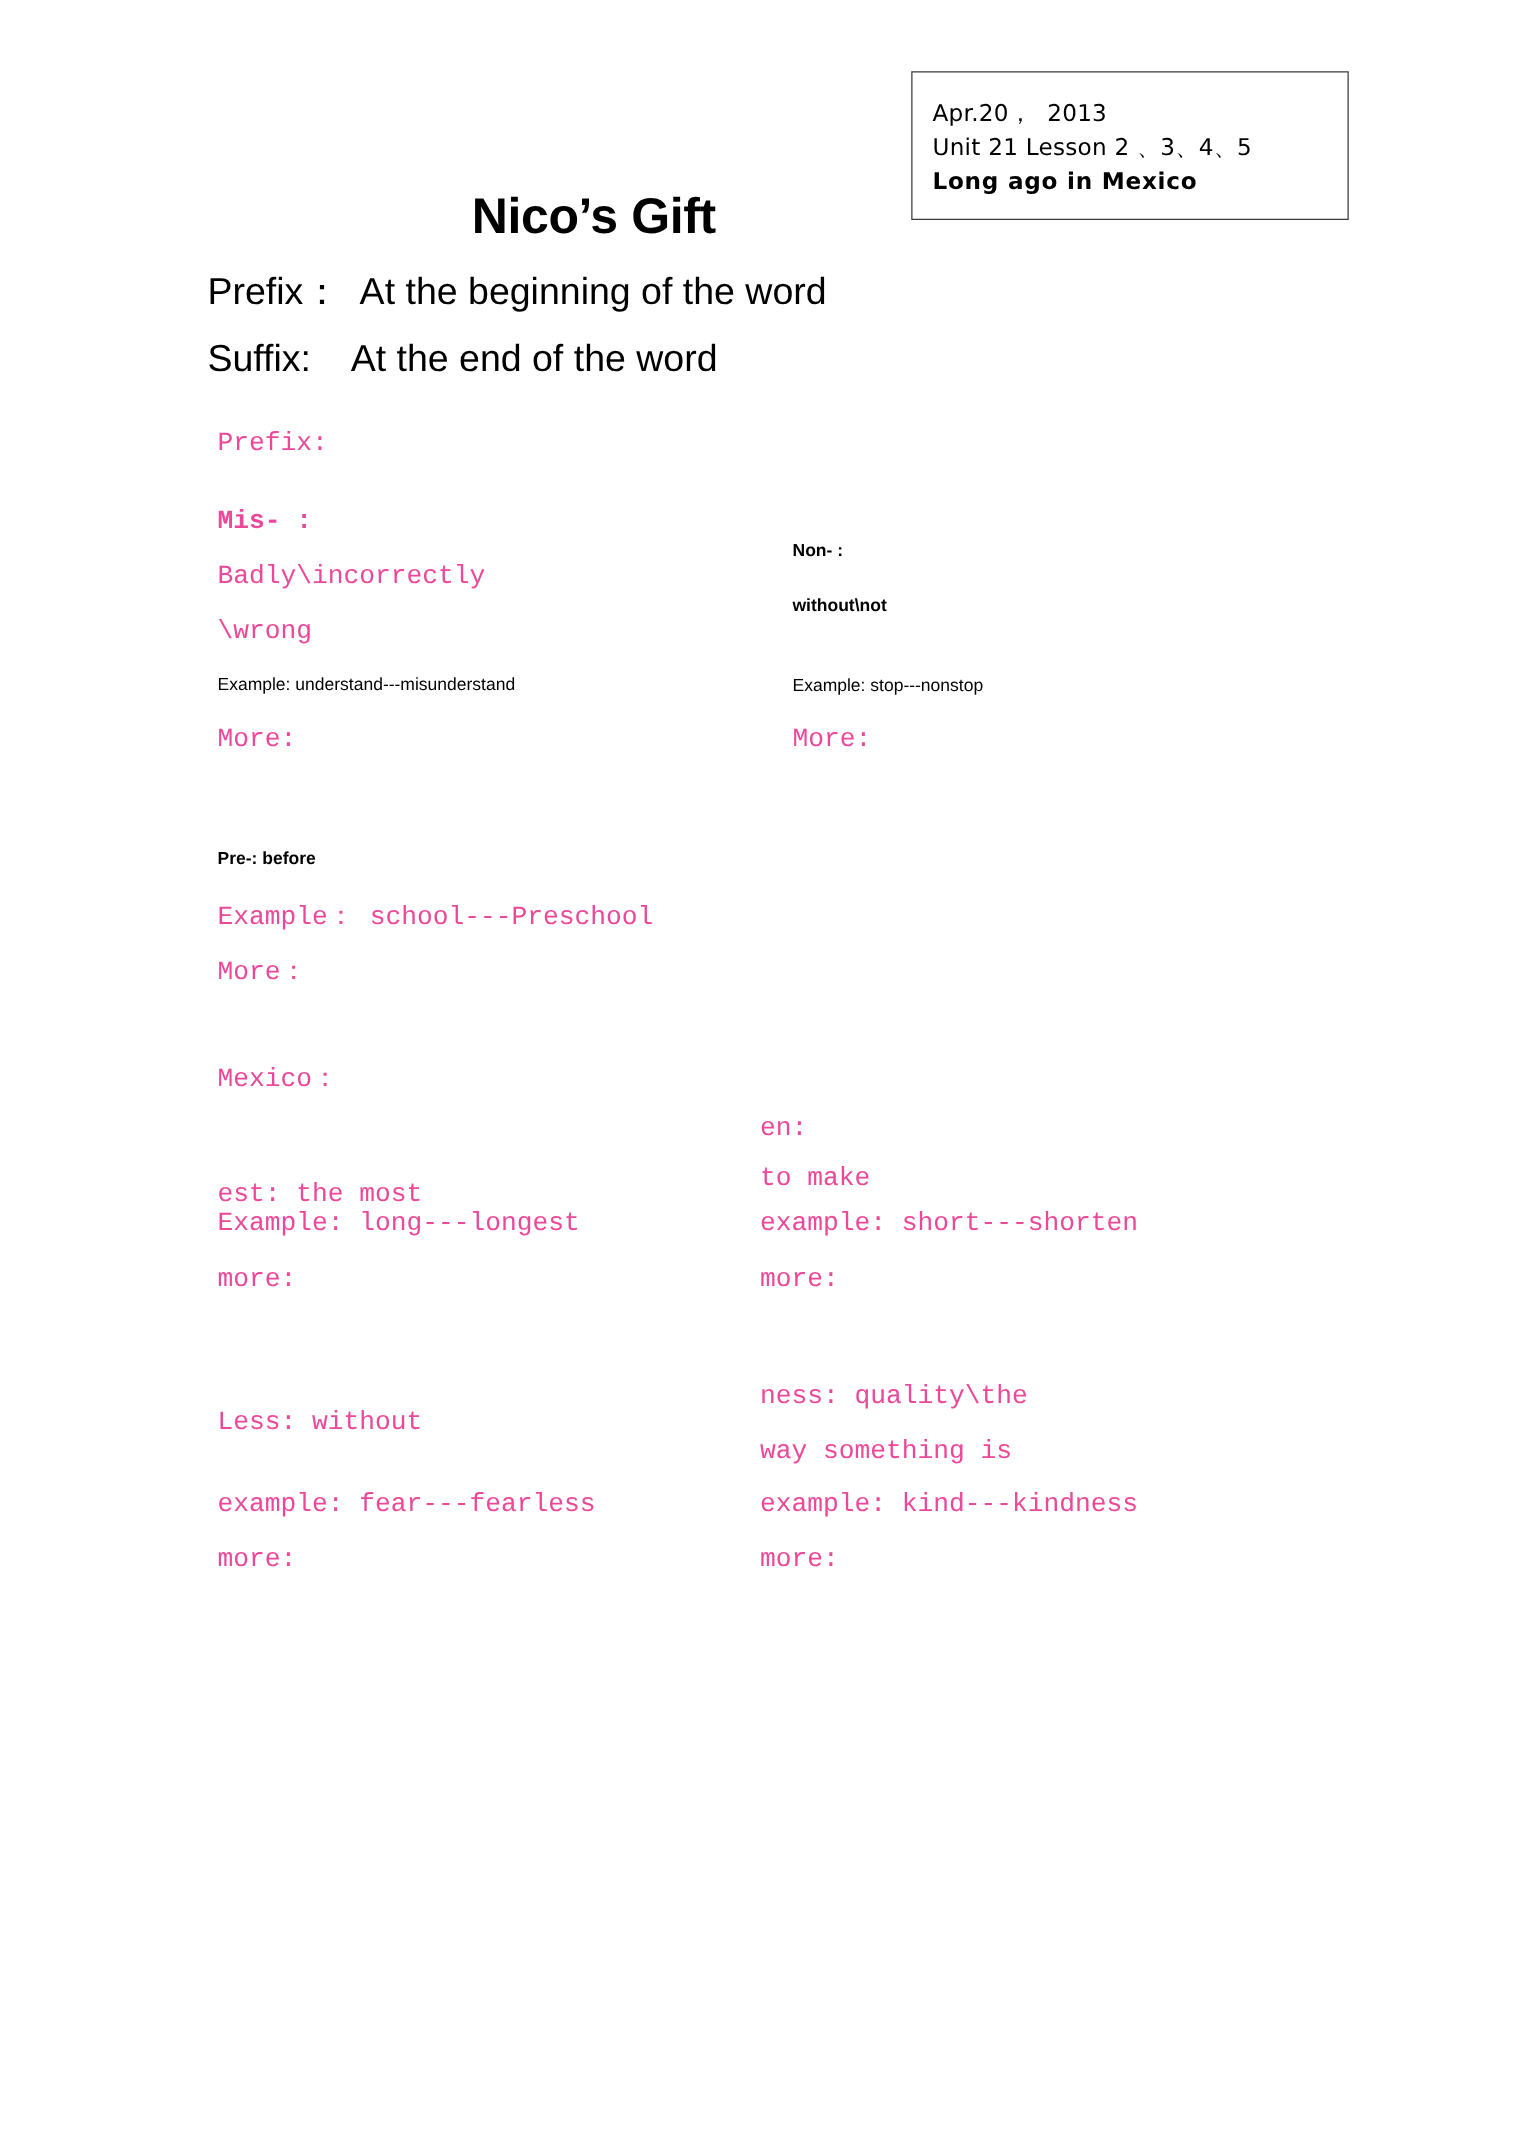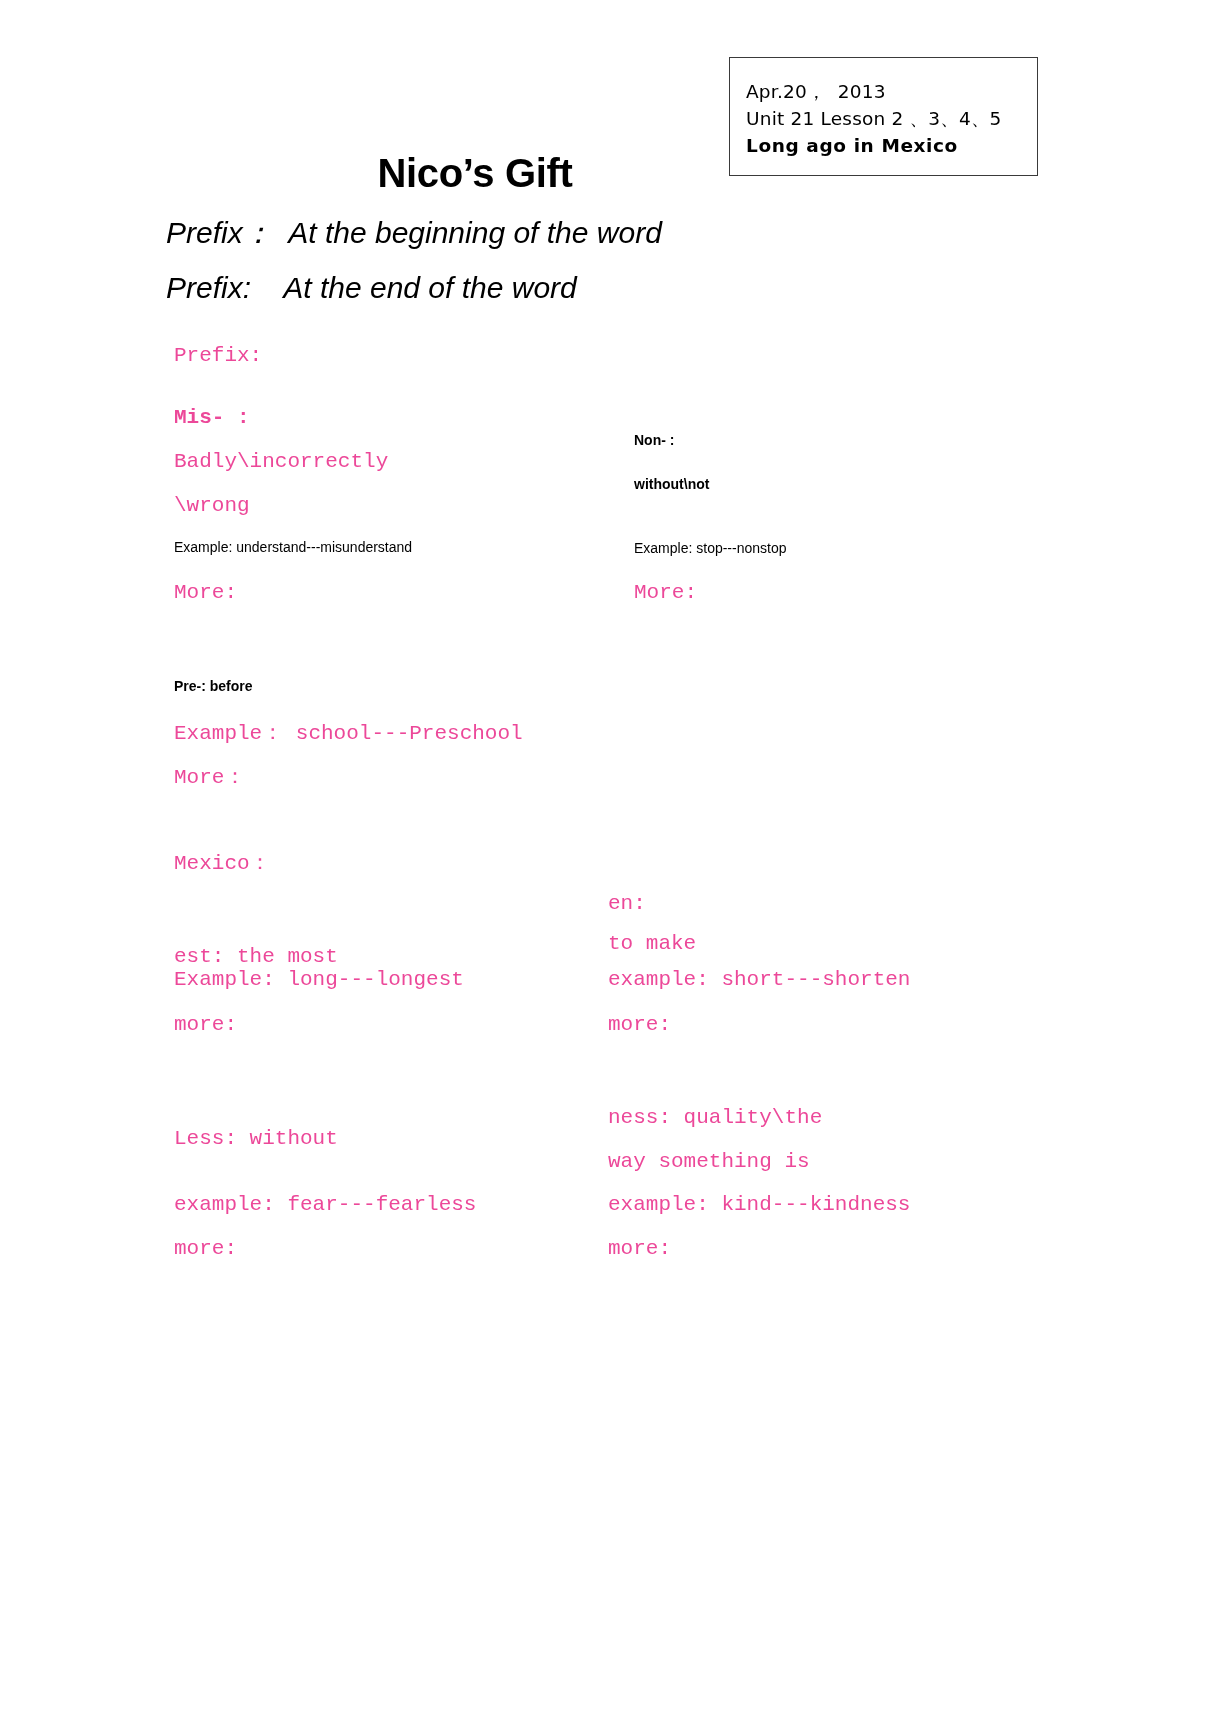--- a/index.html
+++ b/index.html
@@ -14,21 +14,21 @@
     font-family: "Liberation Sans", sans-serif;
     color: #000000;
     overflow: hidden;
   }
 
   
   .header-box {
     position: absolute;
     left: 729px;
     top: 57px;
-    width: 309px;
+    width: 350px;
     height: 119px;
     border: 1.5px solid #3a3a3a;
     box-sizing: border-box;
     padding: 20px 0 4px 16px;
   }
   .header-line {
     font-family: "DejaVu Sans", sans-serif;
     font-size: 18.5px;
     line-height: 27px;
     letter-spacing: 0.2px;
@@ -47,21 +47,20 @@
     font-weight: bold;
     font-size: 40px;
     letter-spacing: -0.3px;
   }
 
   .def-line {
     position: absolute;
     font-family: "Liberation Sans", sans-serif;
     font-size: 30px;
     white-space: pre;
-    font-style: italic;
   }
   .def-prefix { left: 166px; top: 213px; }
   .def-suffix { left: 166px; top: 271px; }
 
   
   .mono {
     font-family: "Liberation Mono", "DejaVu Sans Mono", monospace;
     font-size: 21px;
     white-space: pre;
     color: #ec4899;
@@ -86,21 +85,21 @@
 
 <div class="header-box">
   <div class="header-line">Apr.20，  2013</div>
   <div class="header-line">Unit 21 Lesson 2 、3、4、5</div>
   <div class="header-line bold">Long ago in Mexico</div>
 </div>
 
 <div class="doc-title">Nico’s Gift</div>
 
 <div class="def-line def-prefix">Prefix：  At the beginning of the word</div>
-<div class="def-line def-suffix">Prefix:    At the end of the word</div>
+<div class="def-line def-suffix">Suffix:    At the end of the word</div>
 
 <div class="abs mono colL" style="top:344px;">Prefix:</div>
 
 <div class="abs mono colL" style="top:406px;font-weight:bold;">Mis- :</div>
 <div class="abs mono colL" style="top:450px;">Badly\incorrectly</div>
 <div class="abs mono colL" style="top:494px;">\wrong</div>
 <div class="abs sans colL" style="top:539px;">Example: understand---misunderstand</div>
 <div class="abs mono colL" style="top:581px;">More:</div>
 
 <div class="abs sans bold colR" style="top:432px;">Non- :</div>

